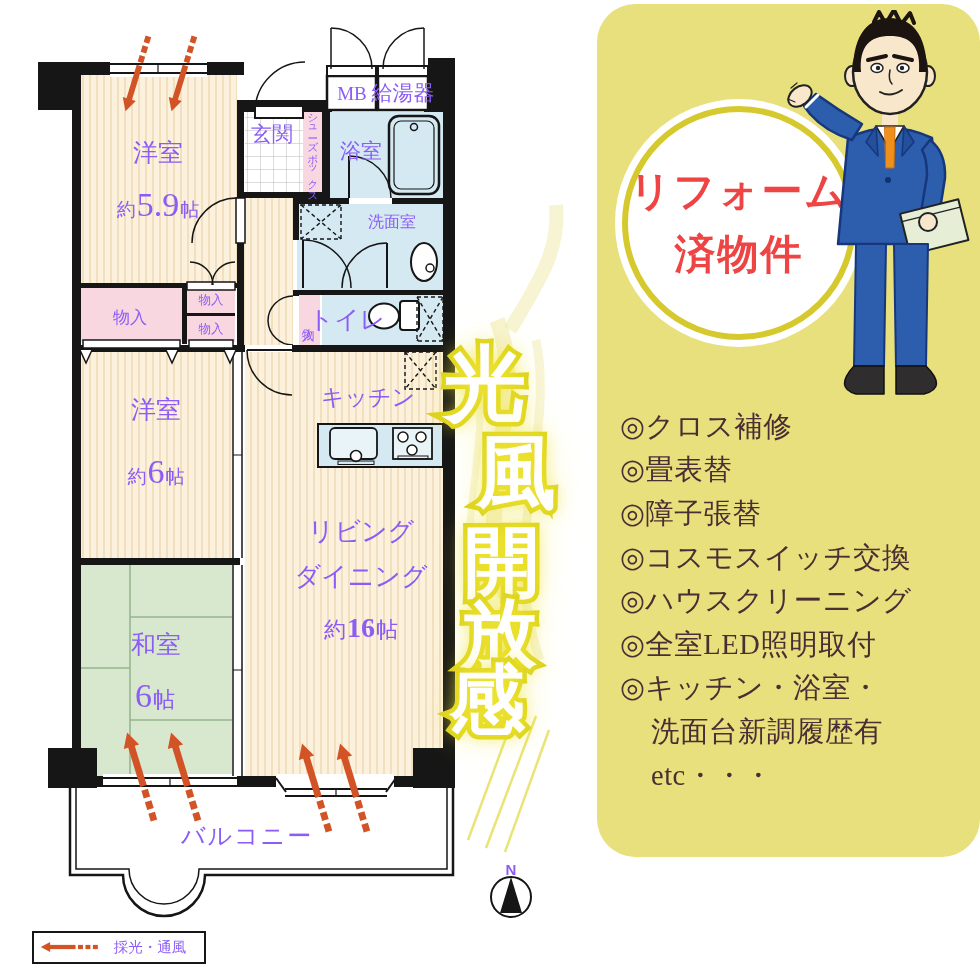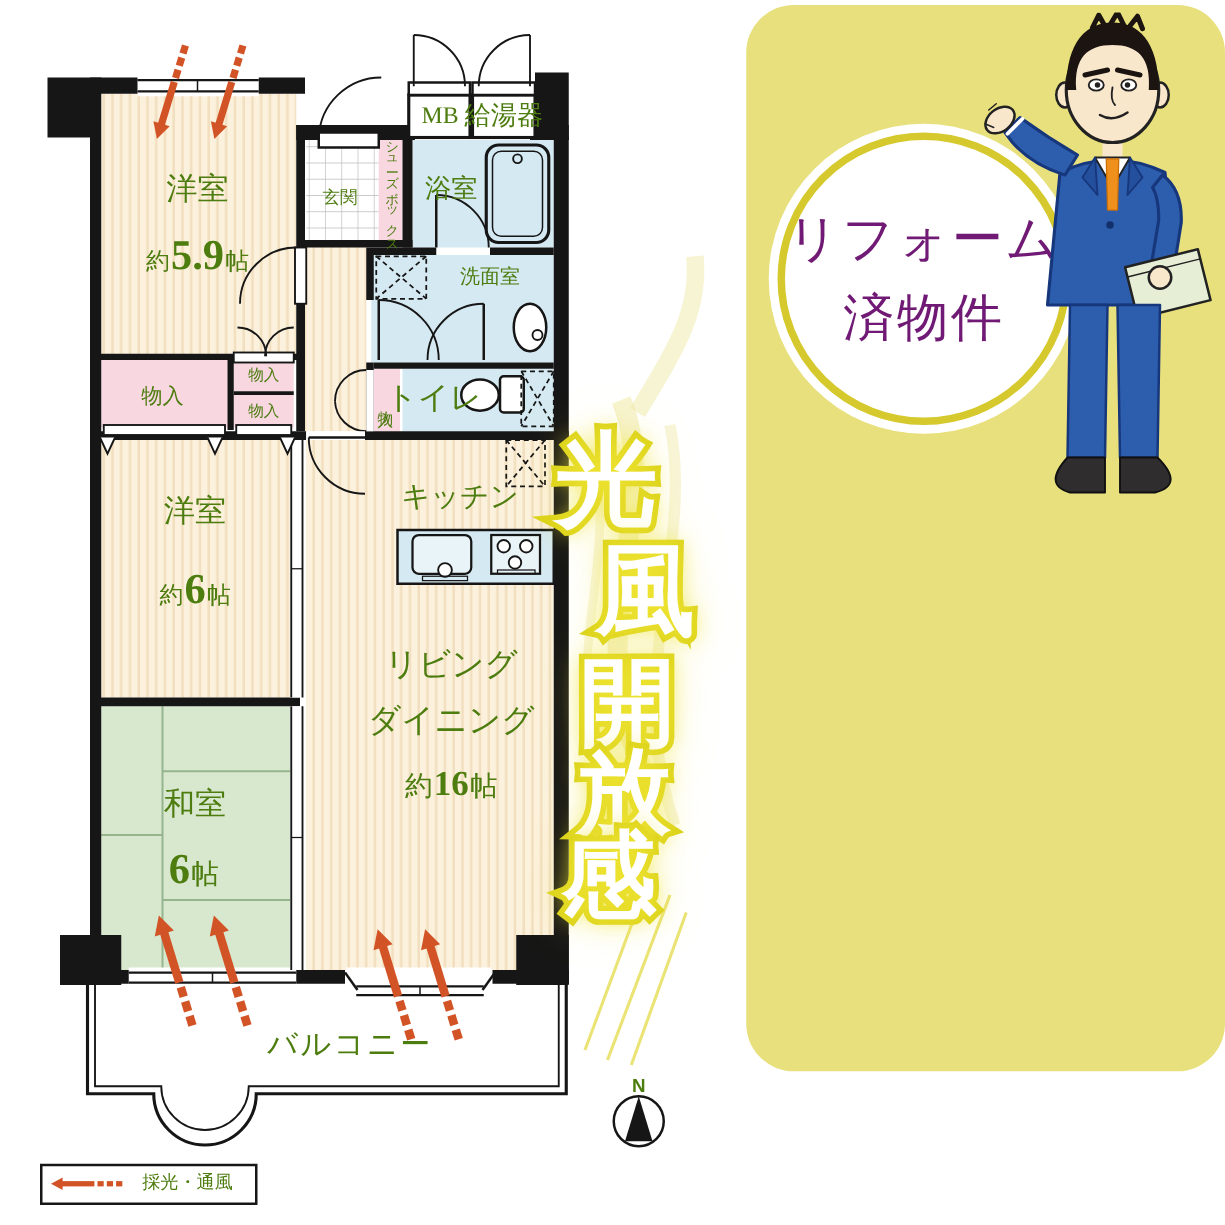--- a/index.html
+++ b/index.html
@@ -1,42 +1,42 @@
 <!DOCTYPE html>
 <html><head>
 <meta charset="utf-8">
 <style>
   html,body{margin:0;padding:0;background:#fff;}
   #stage{position:relative;width:980px;height:980px;overflow:hidden;background:#fff;
          font-family:"Liberation Serif","DejaVu Serif",serif;}
   svg{display:block;}
   #plan-svg{position:absolute;left:0;top:0;z-index:1;}
-  .lbl{position:absolute;transform:translate(-50%,-50%);color:#4d7c0f;white-space:nowrap;
+  .lbl{position:absolute;transform:translate(-50%,-50%);color:#8b5cf6;white-space:nowrap;
        z-index:3;line-height:1;}
   .size-line{display:flex;align-items:baseline;gap:1px;}
-  .sz-s{font-size:19px;} .sz-b{font-size:34px;font-weight:700;}
+  .sz-s{font-size:19px;} .sz-b{font-size:34px;font-weight:400;}
   .vert{writing-mode:vertical-rl;transform:translate(-50%,-50%);}
   
   .catch{position:absolute;z-index:2;left:0;top:0;}
   .catch span{position:absolute;font-weight:bold;color:#fff;
       -webkit-text-stroke:9px #dcd319;paint-order:stroke fill;
       text-shadow:0 0 16px rgba(240,230,50,.95),0 0 34px rgba(240,230,80,.6);}
   .catch span:nth-child(1){left:444px;top:330px;font-size:82px;}
   .catch span:nth-child(2){left:476px;top:420px;font-size:80px;}
   .catch span:nth-child(3){left:464px;top:512px;font-size:76px;}
   .catch span:nth-child(4){left:461px;top:584px;font-size:76px;}
   .catch span:nth-child(5){left:449px;top:650px;font-size:76px;}
   
   .panel{position:absolute;left:597px;top:4px;width:383px;height:853px;background:#e8e07c;
          border-radius:38px;z-index:2;}
   .badge{position:absolute;left:615px;top:99px;width:248px;height:248px;background:#fff;
          border-radius:50%;z-index:3;display:flex;flex-direction:column;align-items:center;
          justify-content:center;gap:8px;}
   .badge::before{content:"";position:absolute;inset:7px;border:6px solid #d5c92e;border-radius:50%;}
-  .badge div{font-size:41px;font-weight:normal;color:#701a75;letter-spacing:2px;z-index:1;}
+  .badge div{font-size:41px;font-weight:bold;color:#ef4444;letter-spacing:2px;z-index:1;}
   #salesman{position:absolute;left:782px;top:10px;z-index:4;}
   .reform-list{position:absolute;left:620px;top:405px;width:352px;z-index:3;}
   .reform-list .line{height:43.6px;display:flex;align-items:center;font-size:28.5px;
        font-weight:500;color:#4a2e34;letter-spacing:.5px;}
   .reform-list .indent{padding-left:31px;}
   .n-label{font-family:"Liberation Sans","DejaVu Sans",sans-serif;font-weight:bold;font-size:15px;}
 </style>
 </head>
 <body>
 <div id="stage">
@@ -256,21 +256,21 @@
     <path d="M511 877 L500 913 L522 913 Z" fill="#161616"></path>
   </g>
 </svg>
 
 <div class="lbl" style="left:158px;top:152px;font-size:25px">洋室</div>
 <div class="lbl size-line" style="left:158px;top:205px">
   <span class="sz-s">約</span>
       <span class="sz-b">5.9</span>
       <span class="sz-s">帖</span>
 </div>
-<div class="lbl" style="left:272px;top:159px;font-size:14px">玄関</div>
+<div class="lbl" style="left:272px;top:134px;font-size:21px">玄関</div>
 <div class="lbl vert" style="left:312px;top:152px;font-size:10.5px;letter-spacing:1px">シューズボックス</div>
 <div class="lbl" style="left:352px;top:93px;font-size:19px">MB</div>
 <div class="lbl" style="left:403px;top:93px;font-size:21px">給湯器</div>
 <div class="lbl" style="left:361px;top:151px;font-size:21px">浴室</div>
 <div class="lbl" style="left:392px;top:222px;font-size:16px">洗面室</div>
 <div class="lbl" style="left:347px;top:319px;font-size:25px">トイレ</div>
 <div class="lbl" style="left:130px;top:317px;font-size:17px">物入</div>
 <div class="lbl" style="left:211px;top:300px;font-size:12.5px">物入</div>
 <div class="lbl" style="left:211px;top:329px;font-size:12.5px">物入</div>
 <div class="lbl vert" style="left:308px;top:319px;font-size:12.5px">物入</div>
@@ -286,21 +286,21 @@
 <div class="lbl size-line" style="left:361px;top:628px">
   <span style="font-size:22px">約</span>
       <span style="font-size:28px;font-weight:600">16</span>
       <span style="font-size:22px">帖</span>
 </div>
 <div class="lbl" style="left:156px;top:644px;font-size:25px">和室</div>
 <div class="lbl size-line" style="left:155px;top:696px">
   <span class="sz-b">6</span>
       <span style="font-size:22px">帖</span>
 </div>
-<div class="lbl" style="left:280px;top:836px;font-size:24px;letter-spacing:2px">バルコニー</div>
+<div class="lbl" style="left:247px;top:836px;font-size:24px;letter-spacing:2px">バルコニー</div>
 <div class="lbl" style="left:150px;top:947px;font-size:14.5px">採光・通風</div>
 <div class="lbl n-label" style="left:511px;top:869px">N</div>
 
 <div class="catch">
   <span>光</span>
   <span>風</span>
   <span>開</span>
   <span>放</span>
   <span>感</span>
 </div>
@@ -343,14 +343,25 @@
     <path d="M86 50 L104 46 M112 46 L130 50" stroke="#1b1410" stroke-width="4" fill="none"></path>
     <ellipse cx="95" cy="58" rx="6" ry="4.5" fill="#fff" stroke="#222" stroke-width="1.5"></ellipse>
     <circle cx="96" cy="58" r="2.2" fill="#222"></circle>
     <ellipse cx="121" cy="58" rx="6" ry="4.5" fill="#fff" stroke="#222" stroke-width="1.5"></ellipse>
     <circle cx="120" cy="58" r="2.2" fill="#222"></circle>
     <path d="M108 60 Q106 70 110 74" stroke="#222" stroke-width="1.5" fill="none"></path>
     <path d="M98 82 Q108 88 120 80" stroke="#222" stroke-width="2" fill="none"></path>
   </g>
 </svg>
 
+<div class="reform-list">
+  <div class="line">◎クロス補修</div>
+  <div class="line">◎畳表替</div>
+  <div class="line">◎障子張替</div>
+  <div class="line">◎コスモスイッチ交換</div>
+  <div class="line">◎ハウスクリーニング</div>
+  <div class="line">◎全室LED照明取付</div>
+  <div class="line">◎キッチン・浴室・</div>
+  <div class="line indent">洗面台新調履歴有</div>
+  <div class="line indent">etc・・・</div>
+</div>
 
 </div>
 
 </body></html>

